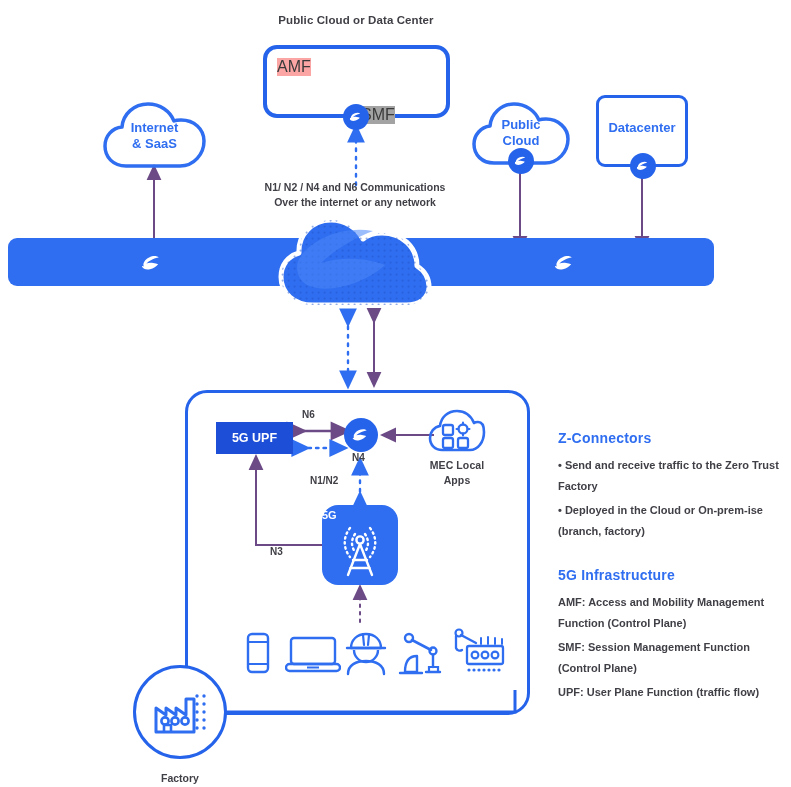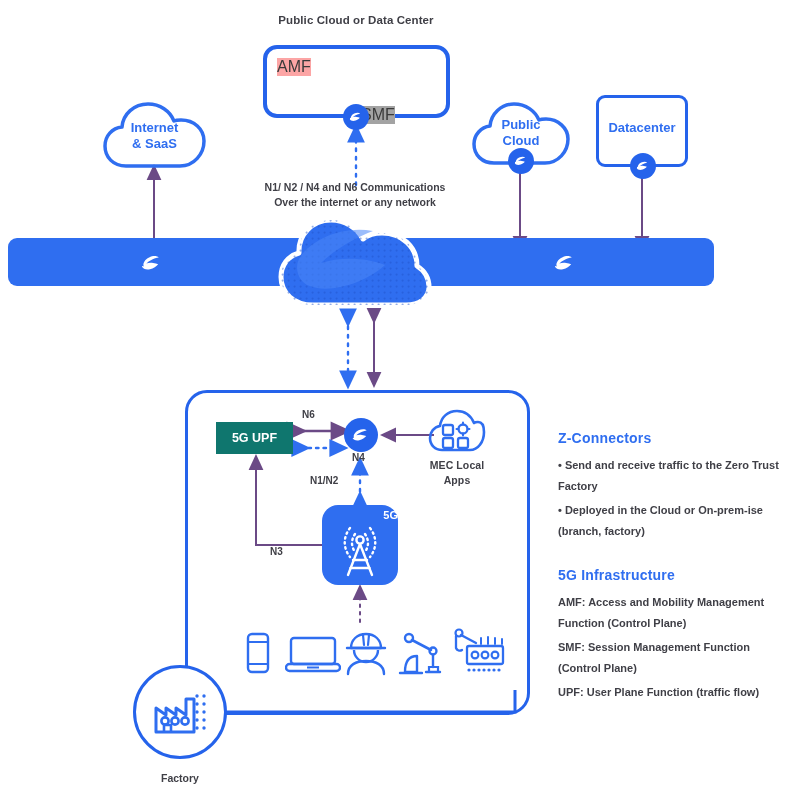--- a/index.html
+++ b/index.html
@@ -80,31 +80,31 @@
 
   
   #edge-box{
     left:185px;top:390px;width:345px;height:325px;
     border:3px solid #2563eb;border-radius:22px;box-sizing:border-box;
   }
 
   
   #upf-box{
     left:216px;top:422px;width:77px;height:32px;
-    background:#0f766e;color:#fff;font-size:12.5px;font-weight:bold;
+    background:#1d4ed8;color:#fff;font-size:12.5px;font-weight:bold;
     display:flex;align-items:center;justify-content:center;
   }
 
   
   #tower-tile{
     left:322px;top:505px;width:76px;height:80px;
     background:#2f6ef0;border-radius:16px;
   }
   #tower-5g{
-    position:absolute;left:322px;top:509px;width:76px;text-align:right;
+    position:absolute;left:322px;top:509px;width:76px;text-align:left;
     color:#ffffff;font-size:11px;font-weight:bold;z-index:4;
   }
 
   
   #factory-circle{
     left:133px;top:665px;width:94px;height:94px;border-radius:50%;
     background:#ffffff;border:3.5px solid #2563eb;box-sizing:border-box;
   }
   #factory-label{
     position:absolute;left:133px;top:772px;width:94px;text-align:center;

